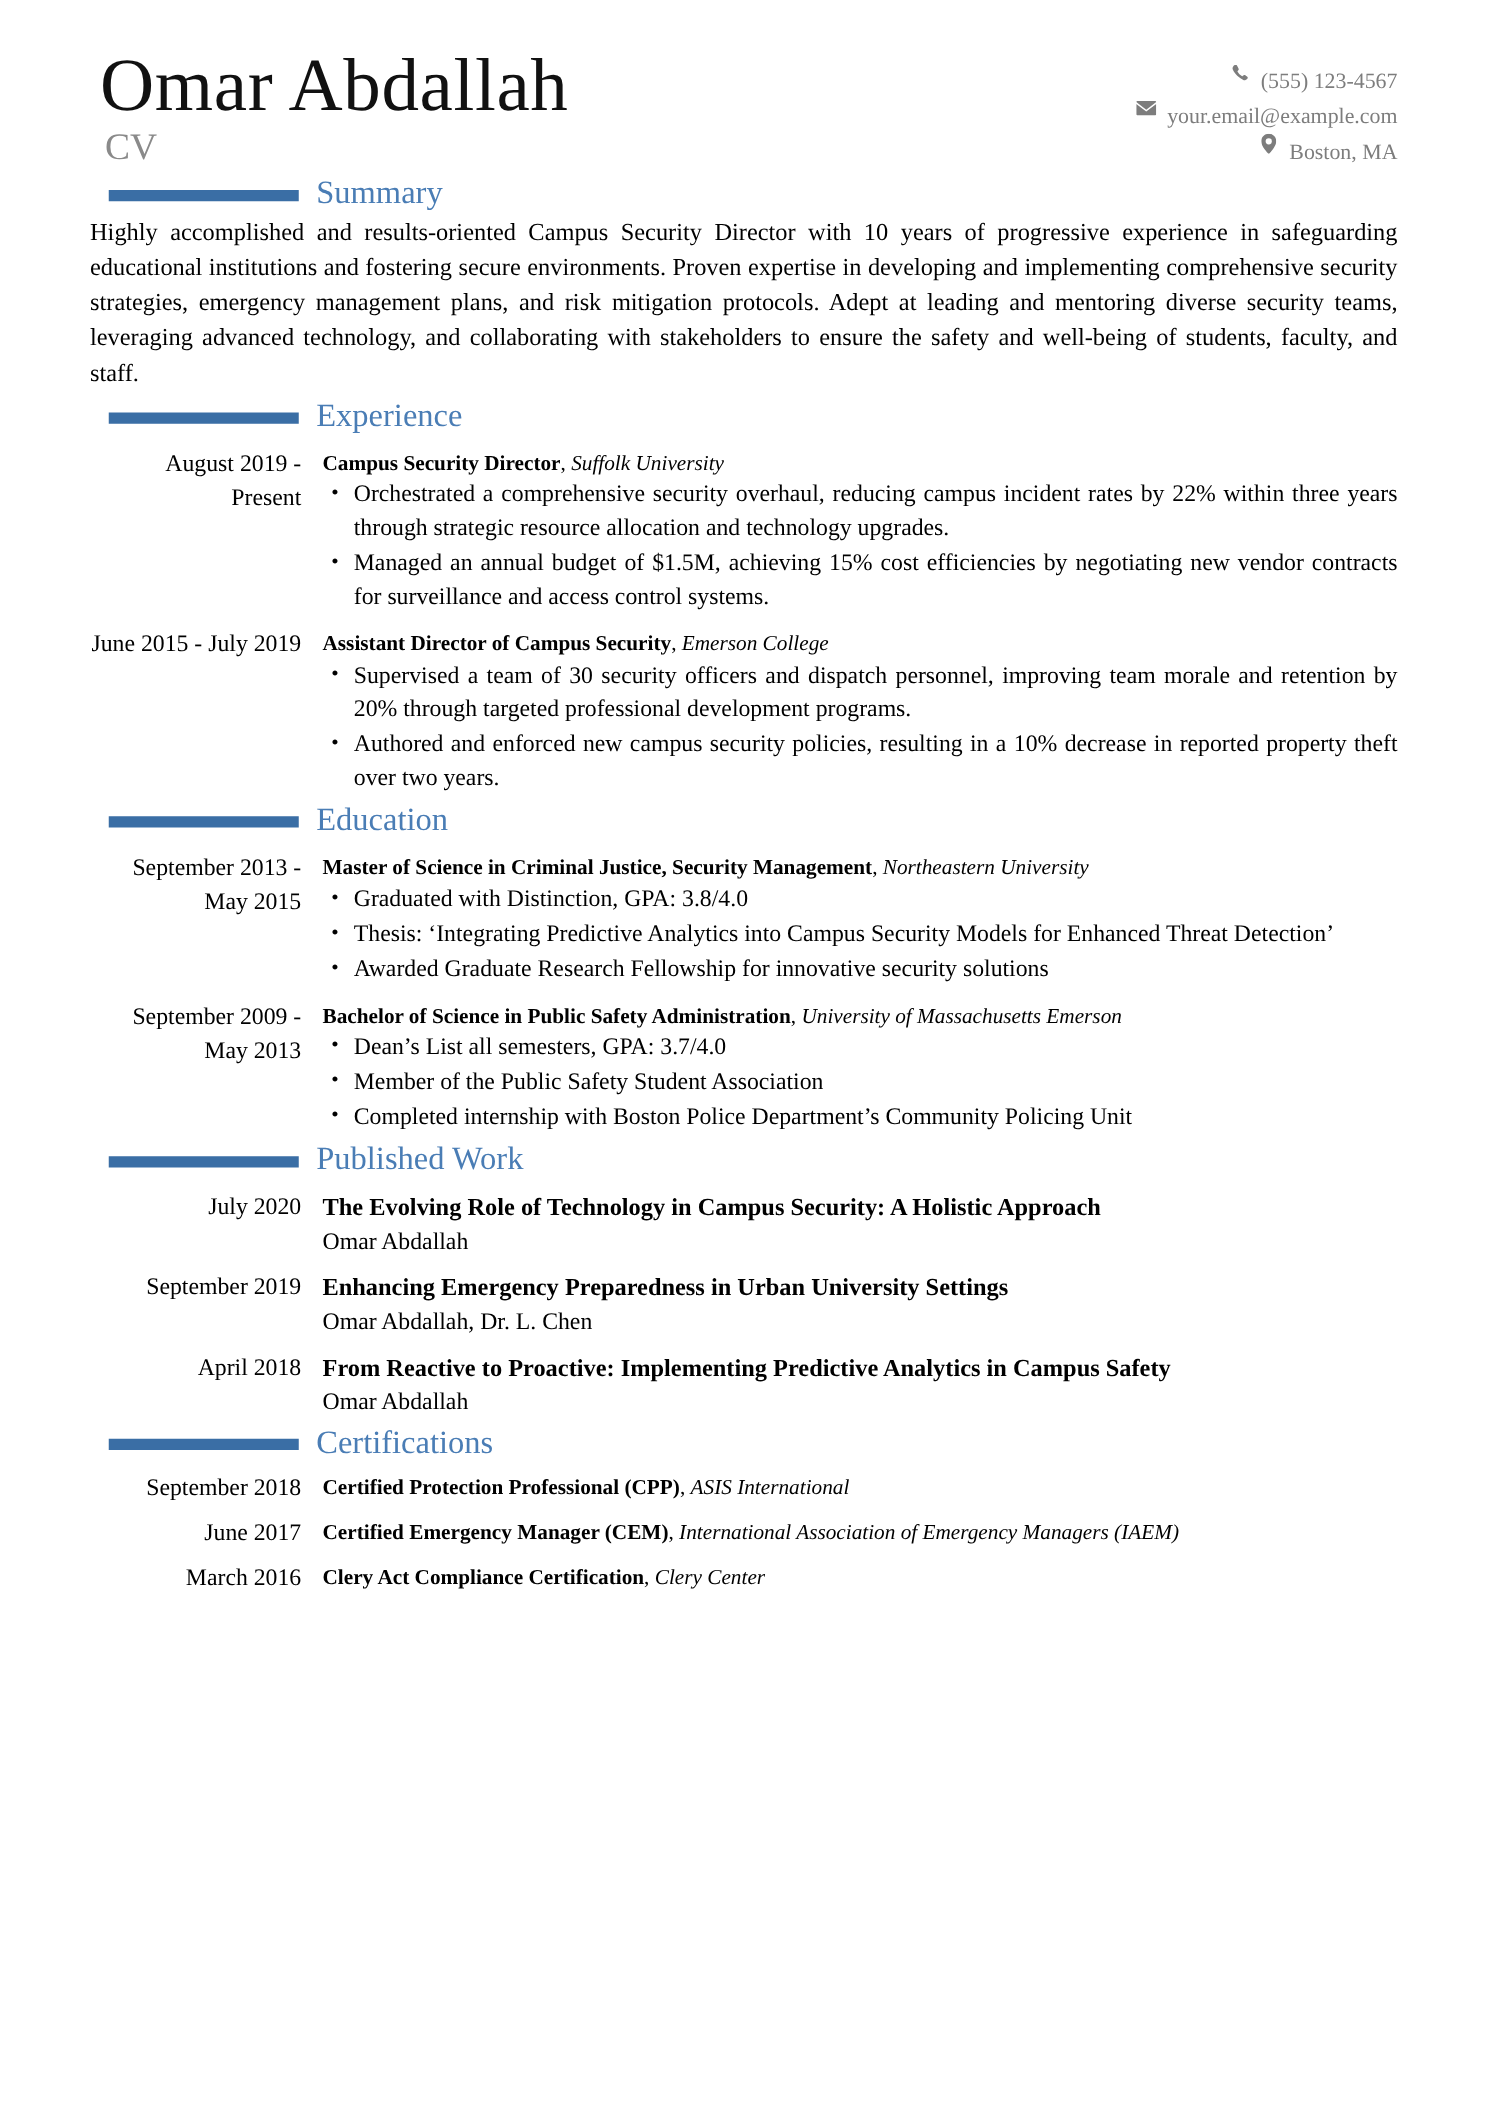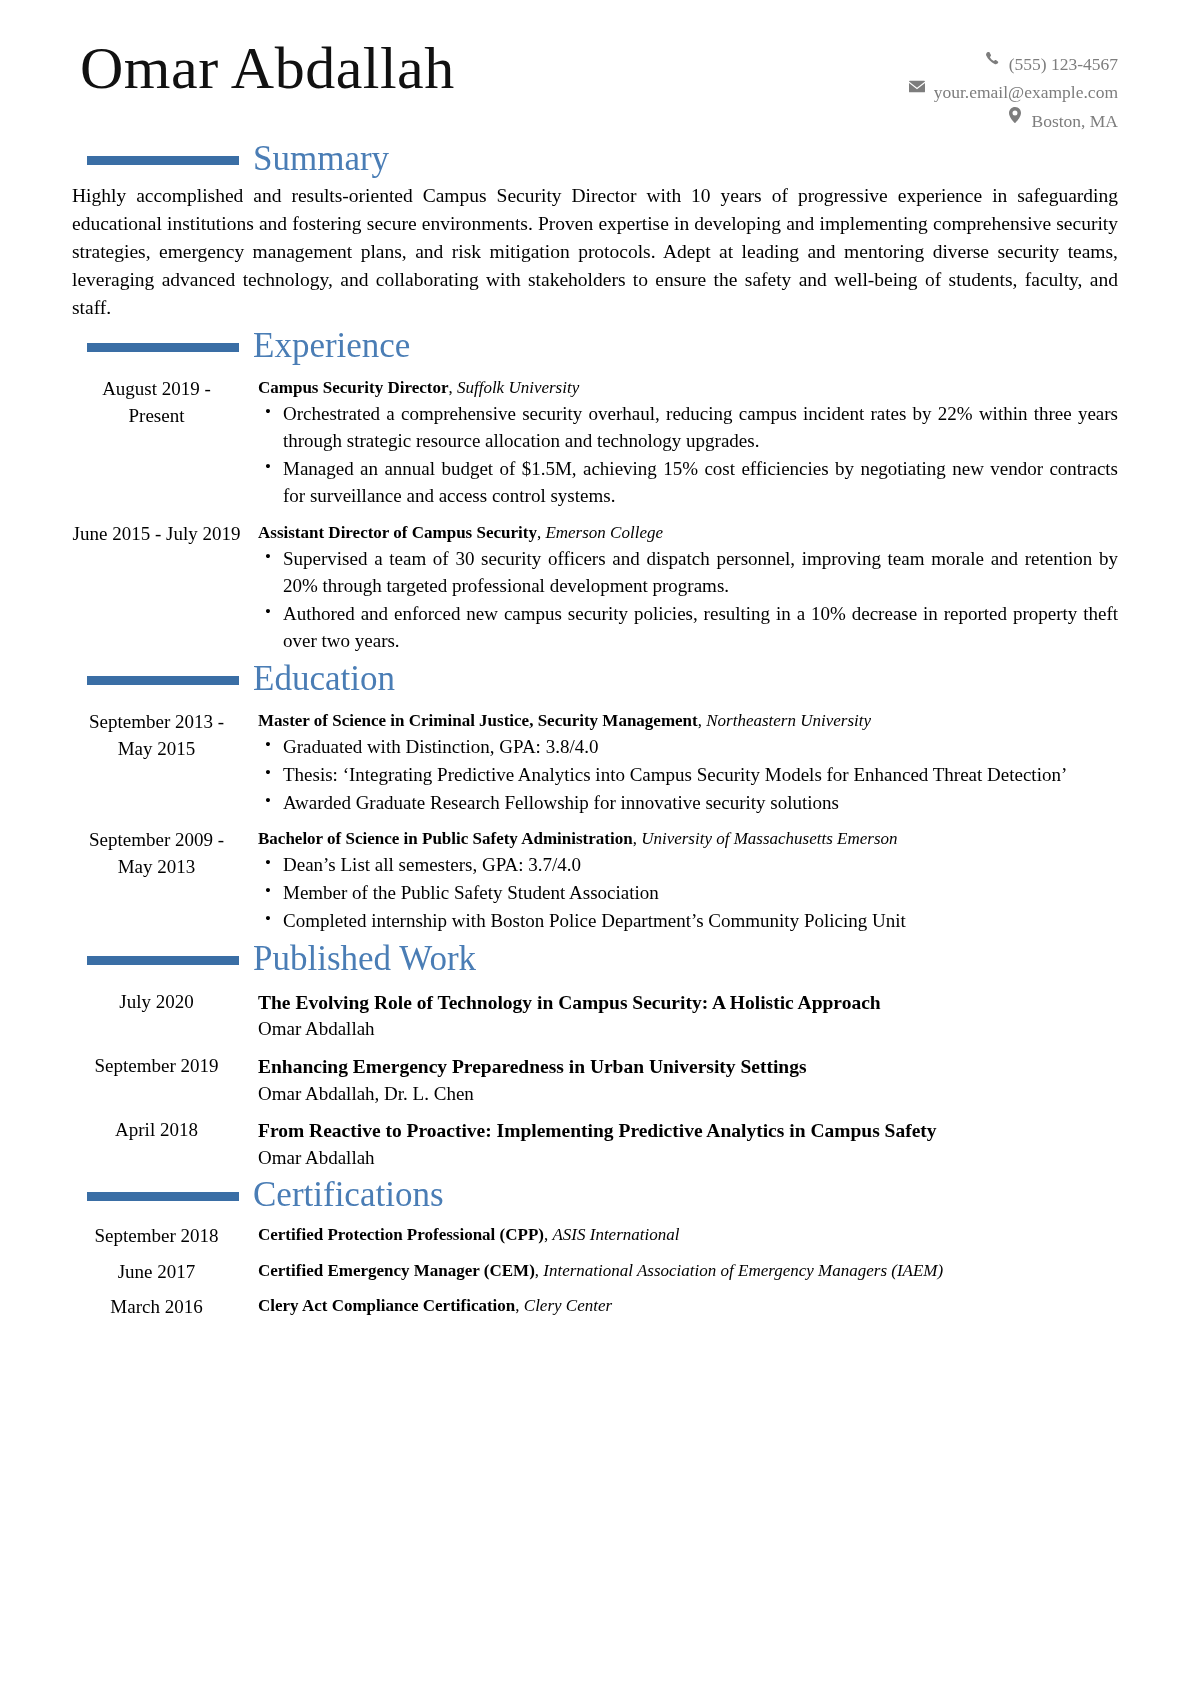--- a/index.html
+++ b/index.html
@@ -27,33 +27,33 @@
     white-space:nowrap;
   }
   .contact .row{display:flex;justify-content:flex-end;align-items:flex-start;gap:8px;}
   .contact .ico{display:inline-flex;align-items:center;justify-content:center;width:17px;height:17px;flex:0 0 auto;}
   .contact .ico svg{display:block;}
 
   
   .section{margin-top:8px;}
   .sec-head{display:flex;align-items:center;gap:0;margin:6px 0 2px 0;}
   .sec-rule{width:152px;height:9px;background:#3a6ea5;margin-left:15px;margin-right:14px;flex:0 0 auto;}
-  .sec-title{font-size:35px;color:#4a7db5;line-height:1;position:relative;top:-2px;}
+  .sec-title{font-size:26px;color:#4a7db5;line-height:1;position:relative;top:-2px;}
 
   
   .summary{
     font-size:19.5px;line-height:1.44;text-align:justify;
     margin:4px 0 0 0;hyphens:auto;
   }
 
   
   .entry{display:flex;align-items:flex-start;margin-top:11px;}
   .entry.tight{margin-top:9px;}
   .when{
-    width:186px;flex:0 0 186px;text-align:center;padding-right:17px;box-sizing:border-box;
+    width:186px;flex:0 0 186px;text-align:right;padding-right:17px;box-sizing:border-box;
     font-size:19px;line-height:1.42;color:#000;
   }
   .what{flex:1 1 auto;min-width:0;}
   .etitle{font-size:17px;line-height:1.40;text-align:justify;}
   .etitle b{font-weight:700;}
   .etitle i{font-style:italic;}
   ul.bullets{margin:1px 0 0 0;padding:0 0 0 21px;list-style:none;}
   ul.bullets li{
     font-size:19px;line-height:1.42;text-align:justify;position:relative;padding-left:4px;margin-top:1px;
   }
@@ -65,20 +65,21 @@
 </style>
 </head>
 <body>
 
 <div class="page">
  <div class="inner">
 
   <div class="header">
     <div class="name-block">
       <div class="name">Omar Abdallah</div>
+      <div class="subtitle">CV</div>
     </div>
     <div class="contact">
       <div class="row">
         <span class="ico">
           <svg width="15" height="15" viewBox="0 0 16 16" fill="#7d7d7d">
                 <path d="M3.2 1.1c-.5 0-1 .3-1.3.8L1.3 3c-.3.6-.3 1.3 0 1.9.9 2 2.2 3.8 3.8 5.3 1.5 1.5 3.3 2.7 5.2 3.6.6.3 1.3.3 1.9 0l1.1-.6c.5-.3.8-.8.8-1.3 0-.3-.1-.6-.4-.8l-1.7-1.3c-.4-.3-1-.3-1.4 0l-.9.7c-.2.2-.5.2-.7 0-1.5-1-2.7-2.2-3.6-3.7-.1-.2-.1-.5.1-.7l.7-.8c.3-.4.3-.9 0-1.3L4.9 1.5c-.2-.3-.5-.4-.8-.4z"></path>
               </svg>
         </span>
         <span>(555) 123-4567</span>
       </div>

